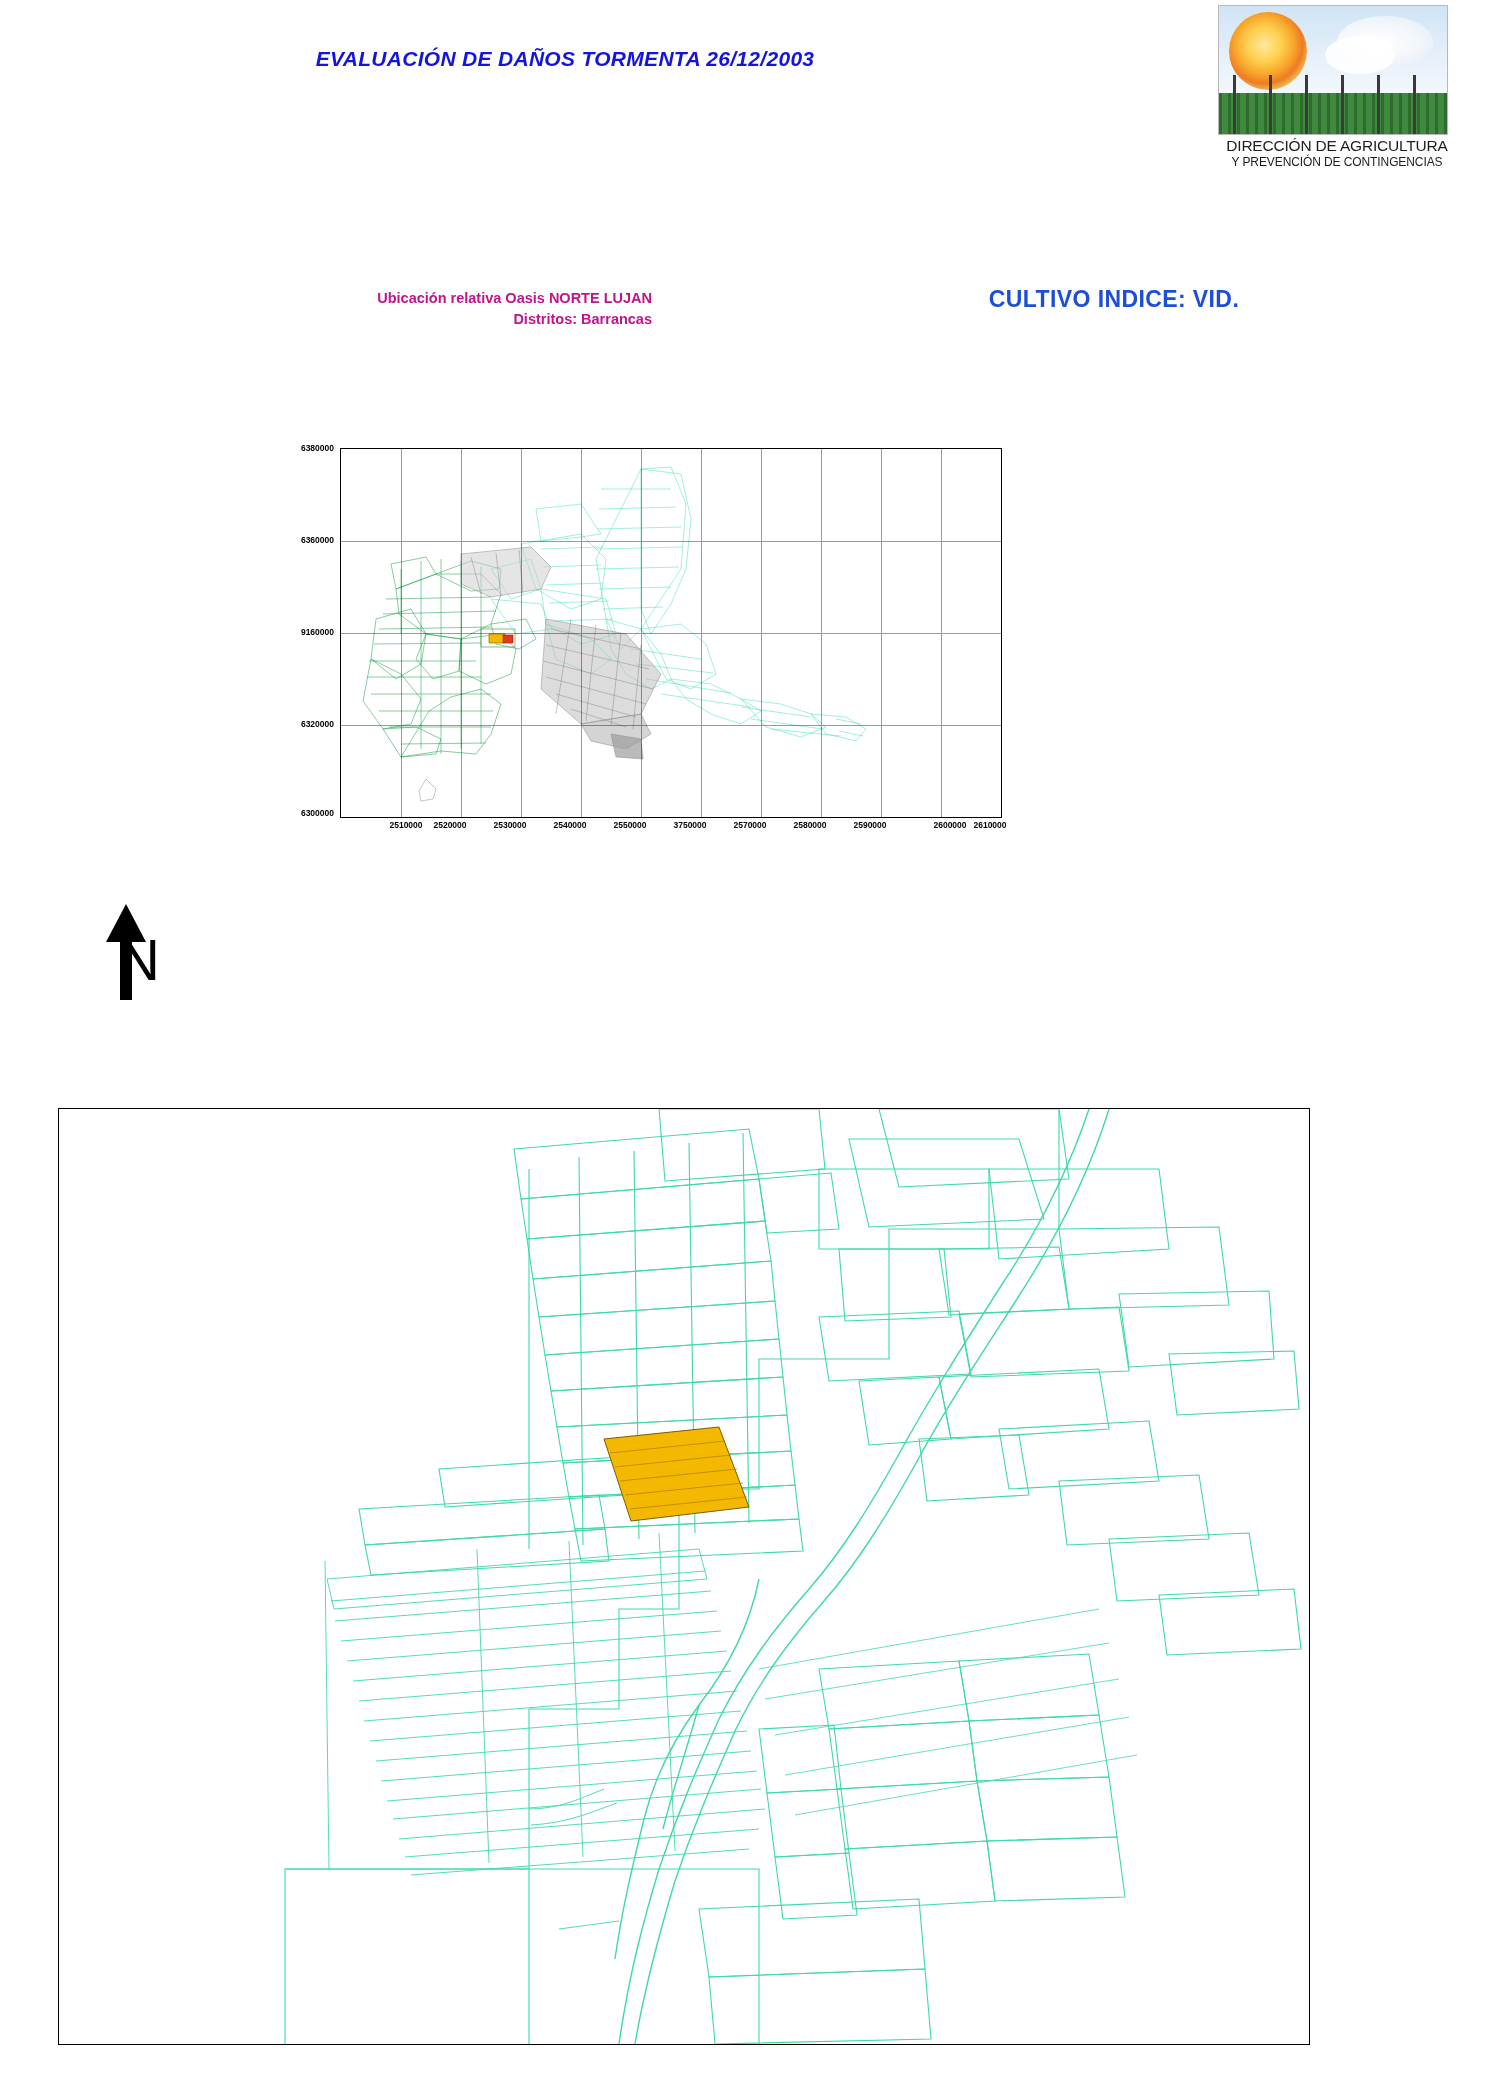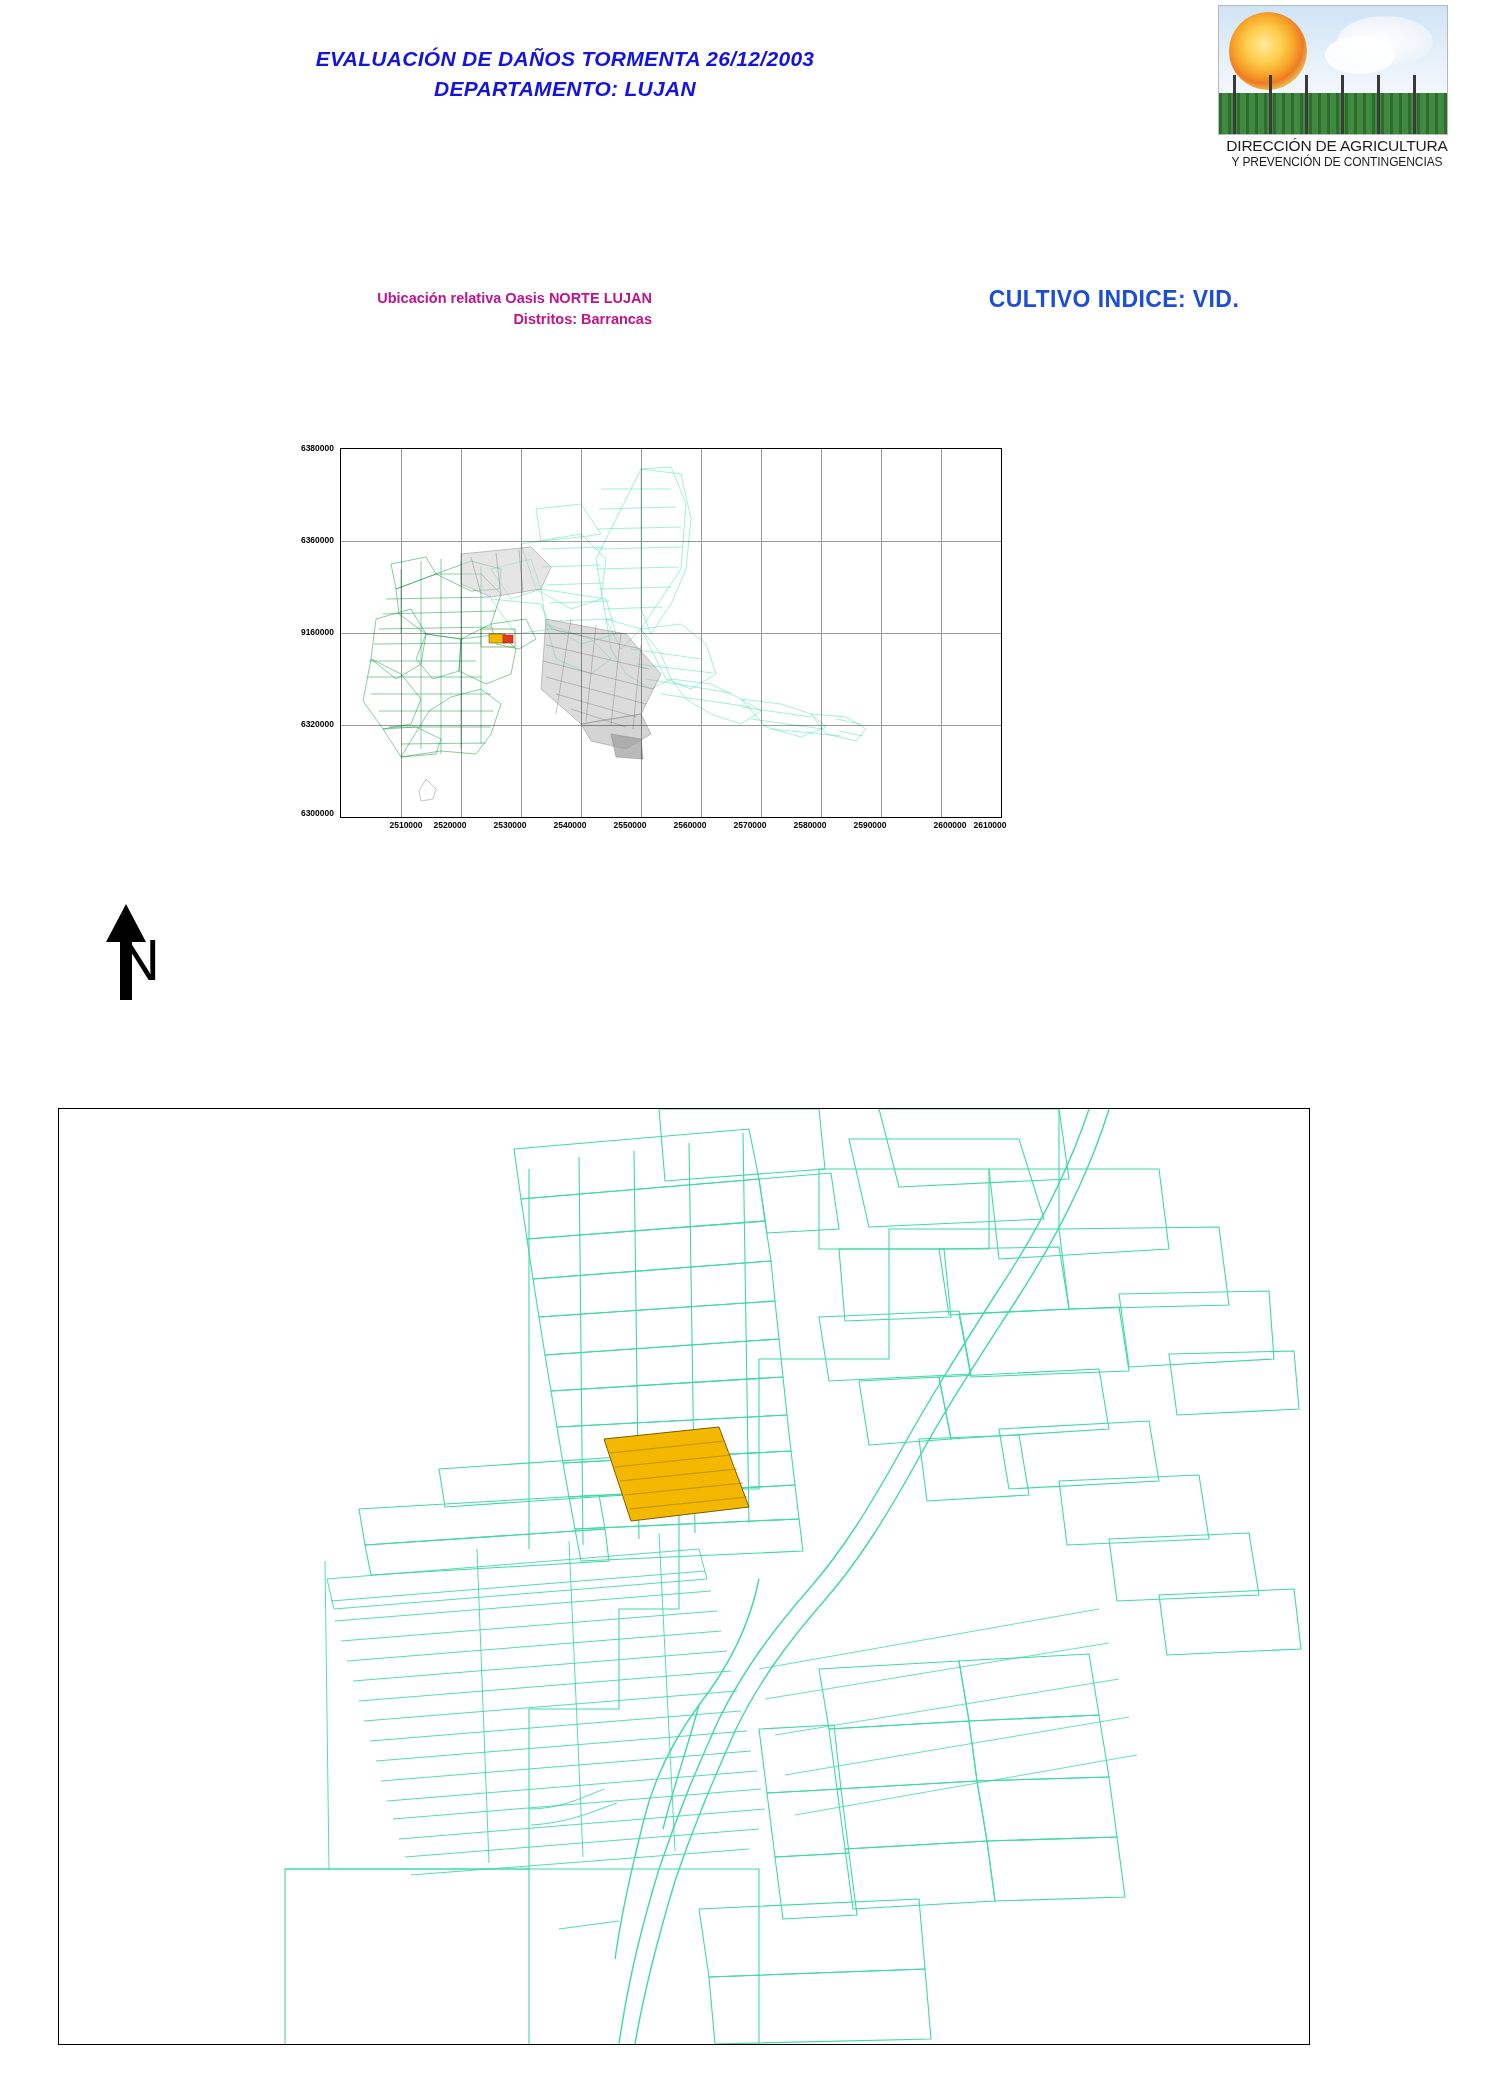--- a/index.html
+++ b/index.html
@@ -219,21 +219,20 @@
   }
   .mainmap svg { display: block; }
 
   .parcel-highlight { fill: #f5b800; stroke: #7a5c00; stroke-width: 1; }
 </style>
 </head>
 <body>
 
 <div class="title-block">
   <span>EVALUACIÓN DE DAÑOS TORMENTA  26/12/2003</span>
-  <span class="title-line2">DEPARTAMENTO: LUJAN</span>
 </div>
 
 <div class="logo-box">
   <div class="logo-img">
     <div class="logo-sky"></div>
     <div class="logo-sun"></div>
     <div class="logo-cloud"></div>
     <div class="logo-cloud2"></div>
     <div class="logo-field"></div>
     <div class="logo-posts">
@@ -264,21 +263,21 @@
   <div class="ytick" style="top:87px">6360000</div>
   <div class="ytick" style="top:179px">9160000</div>
   <div class="ytick" style="top:271px">6320000</div>
   <div class="ytick" style="top:360px">6300000</div>
 
   <div class="xtick" style="left:101px">2510000</div>
   <div class="xtick" style="left:145px">2520000</div>
   <div class="xtick" style="left:205px">2530000</div>
   <div class="xtick" style="left:265px">2540000</div>
   <div class="xtick" style="left:325px">2550000</div>
-  <div class="xtick" style="left:385px">2560000</div>
+  <div class="xtick" style="left:385px">3750000</div>
   <div class="xtick" style="left:445px">2570000</div>
   <div class="xtick" style="left:505px">2580000</div>
   <div class="xtick" style="left:565px">2590000</div>
   <div class="xtick" style="left:645px">2600000</div>
   <div class="xtick" style="left:685px">2610000</div>
 
   <div class="loc-frame">
 
     <div class="grid-v" style="left:60px"></div>
     <div class="grid-v" style="left:120px"></div>

